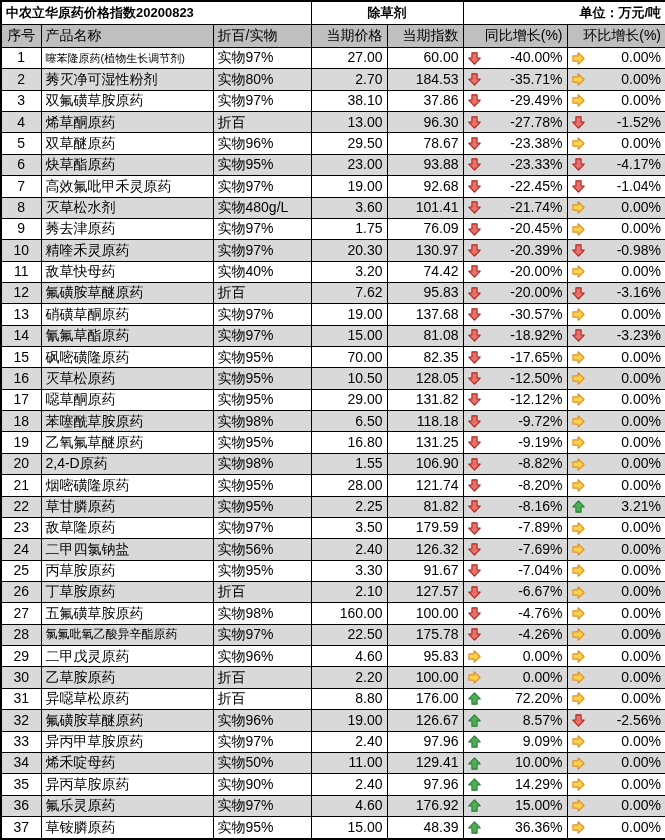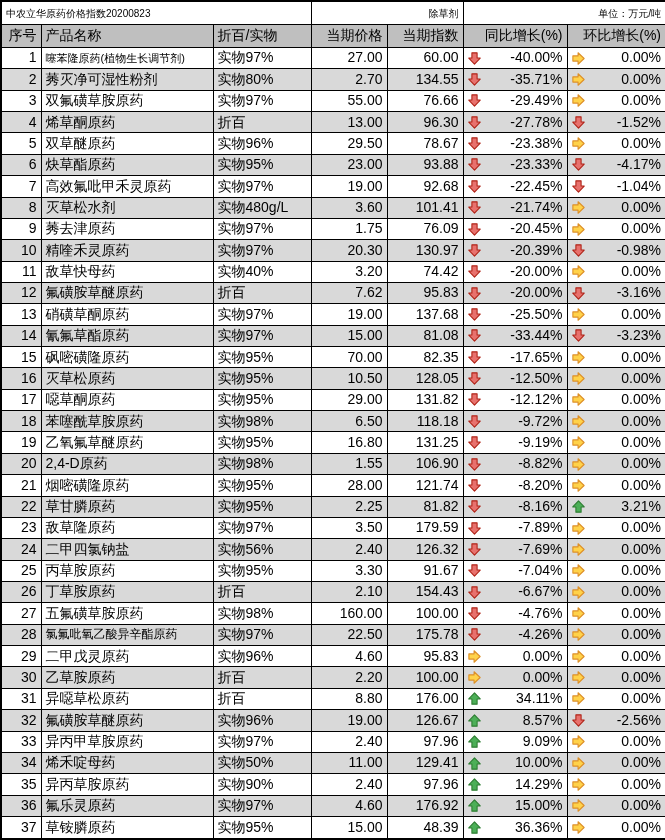--- a/index.html
+++ b/index.html
@@ -26,23 +26,23 @@
     border: 1px solid #000000;
     padding: 0 4px;
     overflow: hidden;
     white-space: nowrap;
     line-height: 1.1;
     font-weight: normal;
     vertical-align: middle;
   }
   
   table.price-table { border: 2px solid #000000; }
-  tr.title-row td { height: 22px; font-size: 10px; }
+  tr.title-row td { height: 22px; font-size: 13px; font-weight: bold; }
   tr.header-row th { height: 22px; background: #bfbfbf; font-size: 14px; }
-  td.c-center, th.c-center { text-align: right; }
+  td.c-center, th.c-center { text-align: center; }
   td.c-left,  th.c-left  { text-align: left; }
   td.c-right, th.c-right { text-align: right; }
   tr.data-row.alt td { background: #d9d9d9; }
   td.name-small { font-size: 11px; }
   td.name-small28 { font-size: 12px; margin-left: 36px; }
   td.trend-cell {
     padding: 0 3px 0 2px;
   }
   .trend-wrap {
     display: flex;
@@ -114,21 +114,21 @@
               </span>
               <span class="pct">0.00%</span>
             </div>
           </td>
         </tr>
         <tr class="data-row alt">
           <td class="c-center">2</td>
           <td class="c-left">莠灭净可湿性粉剂</td>
           <td class="c-left">实物80%</td>
           <td class="c-right">2.70</td>
-          <td class="c-right">134.55</td>
+          <td class="c-right">184.53</td>
           <td class="trend-cell">
             <div class="trend-wrap">
               <span class="arrow">
                 <svg width="13" height="13" viewBox="0 0 12 12">
                   <polygon points="3.6,0.8 8.4,0.8 8.4,5.6 11.3,5.6 6,11.2 0.7,5.6 3.6,5.6" fill="#e8716d" stroke="#b02418" stroke-width="1" stroke-linejoin="round"></polygon>
                 </svg>
               </span>
               <span class="pct">-35.71%</span>
             </div>
           </td>
@@ -140,22 +140,22 @@
                 </svg>
               </span>
               <span class="pct">0.00%</span>
             </div>
           </td>
         </tr>
         <tr class="data-row">
           <td class="c-center">3</td>
           <td class="c-left">双氟磺草胺原药</td>
           <td class="c-left">实物97%</td>
-          <td class="c-right">55.00</td>
-          <td class="c-right">76.66</td>
+          <td class="c-right">38.10</td>
+          <td class="c-right">37.86</td>
           <td class="trend-cell">
             <div class="trend-wrap">
               <span class="arrow">
                 <svg width="13" height="13" viewBox="0 0 12 12">
                   <polygon points="3.6,0.8 8.4,0.8 8.4,5.6 11.3,5.6 6,11.2 0.7,5.6 3.6,5.6" fill="#e8716d" stroke="#b02418" stroke-width="1" stroke-linejoin="round"></polygon>
                 </svg>
               </span>
               <span class="pct">-29.49%</span>
             </div>
           </td>
@@ -419,21 +419,21 @@
           <td class="c-left">实物97%</td>
           <td class="c-right">19.00</td>
           <td class="c-right">137.68</td>
           <td class="trend-cell">
             <div class="trend-wrap">
               <span class="arrow">
                 <svg width="13" height="13" viewBox="0 0 12 12">
                   <polygon points="3.6,0.8 8.4,0.8 8.4,5.6 11.3,5.6 6,11.2 0.7,5.6 3.6,5.6" fill="#e8716d" stroke="#b02418" stroke-width="1" stroke-linejoin="round"></polygon>
                 </svg>
               </span>
-              <span class="pct">-25.50%</span>
+              <span class="pct">-30.57%</span>
             </div>
           </td>
           <td class="trend-cell">
             <div class="trend-wrap">
               <span class="arrow">
                 <svg width="13" height="13" viewBox="0 0 12 12">
                   <polygon points="0.8,3.6 5.6,3.6 5.6,0.7 11.2,6 5.6,11.3 5.6,8.4 0.8,8.4" fill="#ffd24a" stroke="#dd8f27" stroke-width="1" stroke-linejoin="round"></polygon>
                 </svg>
               </span>
               <span class="pct">0.00%</span>
@@ -446,21 +446,21 @@
           <td class="c-left">实物97%</td>
           <td class="c-right">15.00</td>
           <td class="c-right">81.08</td>
           <td class="trend-cell">
             <div class="trend-wrap">
               <span class="arrow">
                 <svg width="13" height="13" viewBox="0 0 12 12">
                   <polygon points="3.6,0.8 8.4,0.8 8.4,5.6 11.3,5.6 6,11.2 0.7,5.6 3.6,5.6" fill="#e8716d" stroke="#b02418" stroke-width="1" stroke-linejoin="round"></polygon>
                 </svg>
               </span>
-              <span class="pct">-33.44%</span>
+              <span class="pct">-18.92%</span>
             </div>
           </td>
           <td class="trend-cell">
             <div class="trend-wrap">
               <span class="arrow">
                 <svg width="13" height="13" viewBox="0 0 12 12">
                   <polygon points="3.6,0.8 8.4,0.8 8.4,5.6 11.3,5.6 6,11.2 0.7,5.6 3.6,5.6" fill="#e8716d" stroke="#b02418" stroke-width="1" stroke-linejoin="round"></polygon>
                 </svg>
               </span>
               <span class="pct">-3.23%</span>
@@ -762,21 +762,21 @@
               </span>
               <span class="pct">0.00%</span>
             </div>
           </td>
         </tr>
         <tr class="data-row alt">
           <td class="c-center">26</td>
           <td class="c-left">丁草胺原药</td>
           <td class="c-left">折百</td>
           <td class="c-right">2.10</td>
-          <td class="c-right">154.43</td>
+          <td class="c-right">127.57</td>
           <td class="trend-cell">
             <div class="trend-wrap">
               <span class="arrow">
                 <svg width="13" height="13" viewBox="0 0 12 12">
                   <polygon points="3.6,0.8 8.4,0.8 8.4,5.6 11.3,5.6 6,11.2 0.7,5.6 3.6,5.6" fill="#e8716d" stroke="#b02418" stroke-width="1" stroke-linejoin="round"></polygon>
                 </svg>
               </span>
               <span class="pct">-6.67%</span>
             </div>
           </td>
@@ -905,21 +905,21 @@
           <td class="c-left">折百</td>
           <td class="c-right">8.80</td>
           <td class="c-right">176.00</td>
           <td class="trend-cell">
             <div class="trend-wrap">
               <span class="arrow">
                 <svg width="13" height="13" viewBox="0 0 12 12">
                   <polygon points="6,0.8 11.3,6.4 8.4,6.4 8.4,11.2 3.6,11.2 3.6,6.4 0.7,6.4" fill="#4caf57" stroke="#2e7d32" stroke-width="1" stroke-linejoin="round"></polygon>
                 </svg>
               </span>
-              <span class="pct">34.11%</span>
+              <span class="pct">72.20%</span>
             </div>
           </td>
           <td class="trend-cell">
             <div class="trend-wrap">
               <span class="arrow">
                 <svg width="13" height="13" viewBox="0 0 12 12">
                   <polygon points="0.8,3.6 5.6,3.6 5.6,0.7 11.2,6 5.6,11.3 5.6,8.4 0.8,8.4" fill="#ffd24a" stroke="#dd8f27" stroke-width="1" stroke-linejoin="round"></polygon>
                 </svg>
               </span>
               <span class="pct">0.00%</span>

